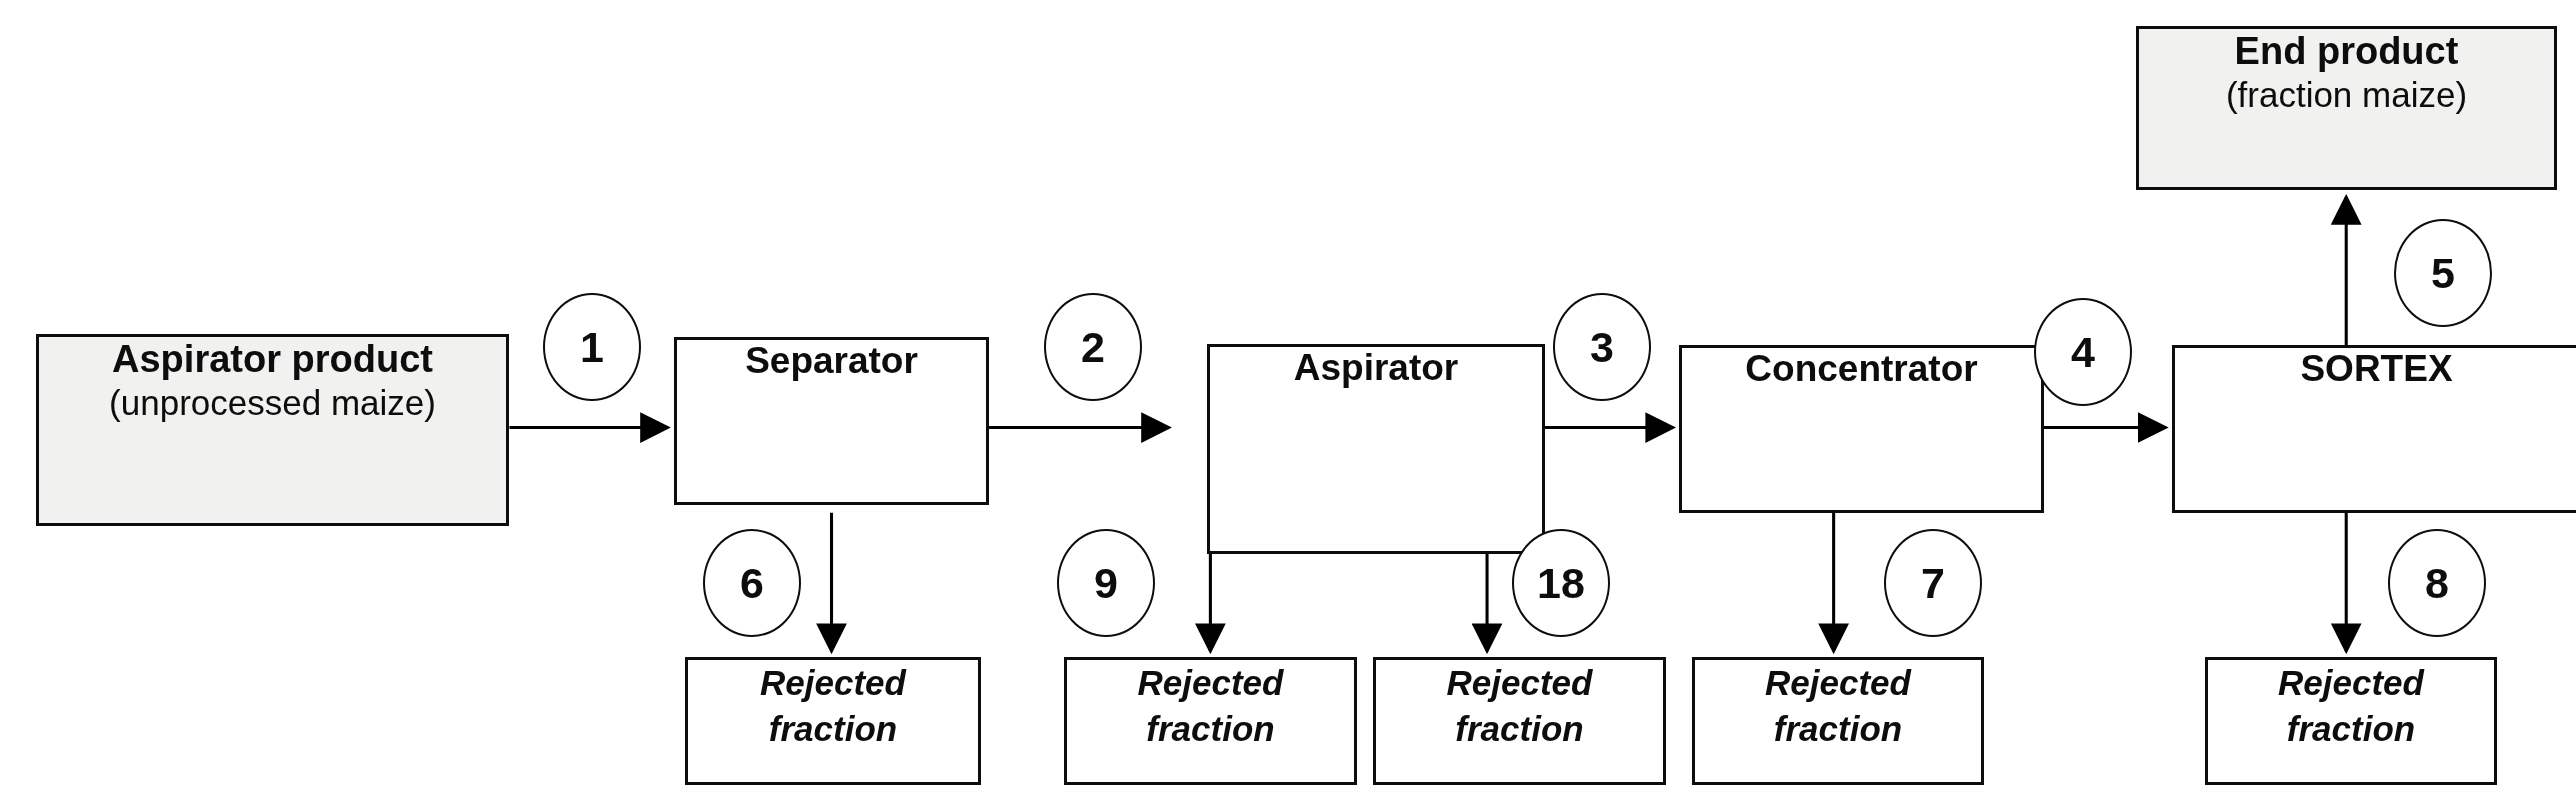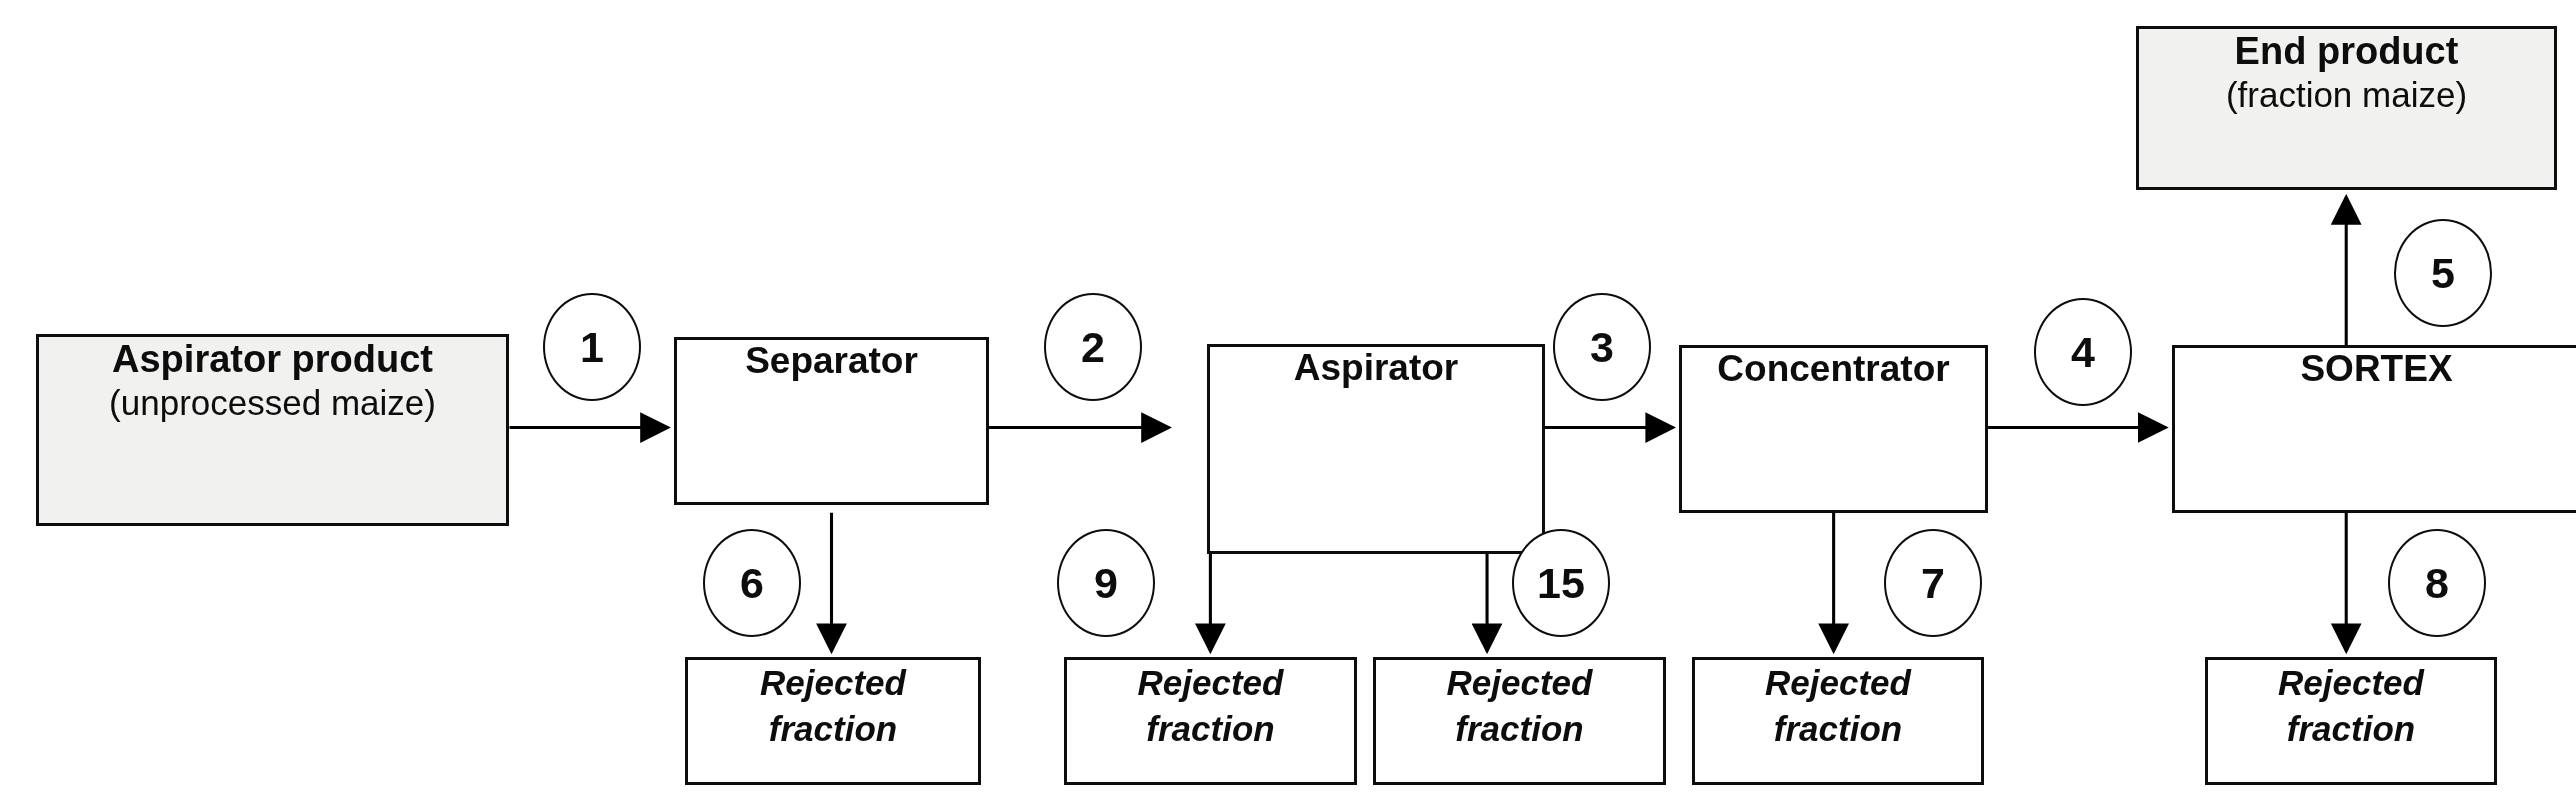--- a/index.html
+++ b/index.html
@@ -110,21 +110,21 @@
   </div>
 
   <div class="node" style="left:674px; top:337px; width:315px; height:168px;">
     <div class="label">Separator</div>
   </div>
 
   <div class="node" style="left:1175px; top:344px; width:338px; height:210px;margin-left:32px;">
     <div class="label">Aspirator</div>
   </div>
 
-  <div class="node" style="left:1679px; top:345px; width:309px; height:168px;">
+  <div class="node" style="left:1679px; top:345px; width:365px; height:168px;">
     <div class="label">Concentrator</div>
   </div>
 
   <div class="node" style="left:2172px; top:345px; width:409px; height:168px;">
     <div class="label">SORTEX</div>
   </div>
 
   <div class="node gray" style="left:2136px; top:26px; width:421px; height:164px;">
     <div class="t1">End product</div>
     <div class="t2">(fraction maize)</div>
@@ -170,21 +170,21 @@
   <div class="marker-circle" style="left:2394px; top:219px;">
       <span>5</span>
     </div>
   <div class="marker-circle" style="left:703px;  top:529px;">
       <span>6</span>
     </div>
   <div class="marker-circle" style="left:1057px; top:529px;">
       <span>9</span>
     </div>
   <div class="marker-circle" style="left:1512px; top:529px;">
-      <span>15</span>
+      <span>18</span>
     </div>
   <div class="marker-circle" style="left:1884px; top:529px;">
       <span>7</span>
     </div>
   <div class="marker-circle" style="left:2388px; top:529px;">
       <span>8</span>
     </div>
 
 </div>
 

